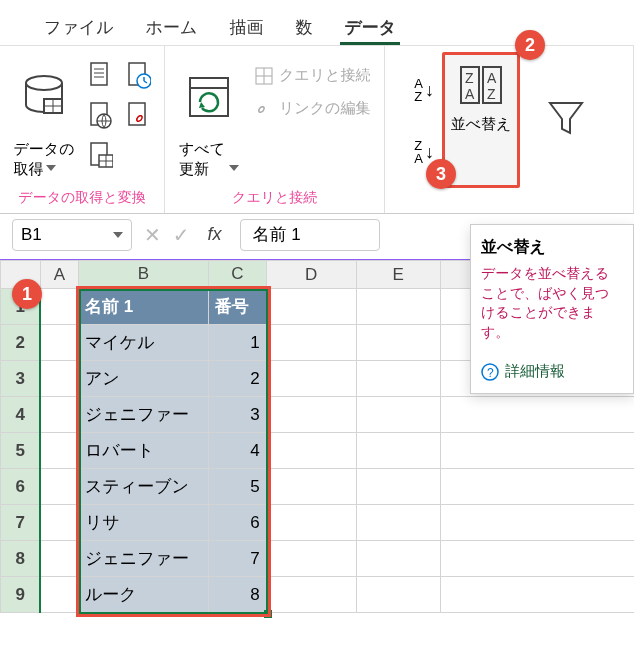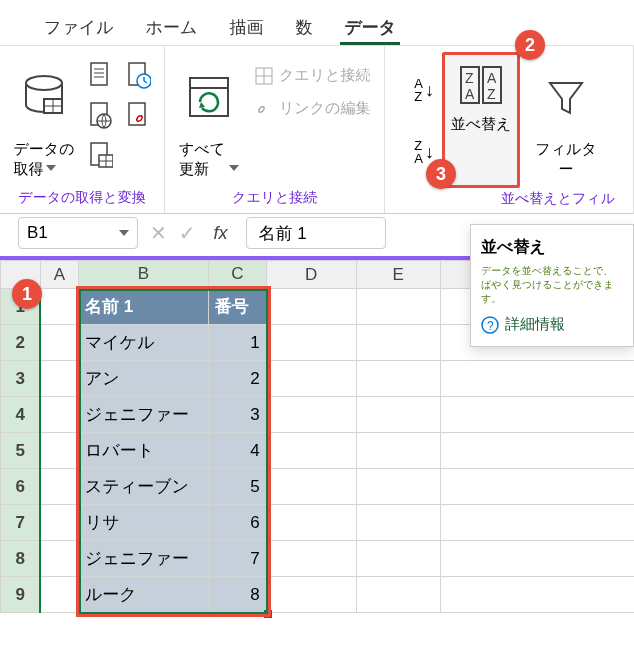--- a/index.html
+++ b/index.html
@@ -8,48 +8,48 @@
 
 .tabs { display: flex; padding: 8px 0 0 28px; gap: 0; border-bottom: 1px solid #e0e0e0; height: 46px; }
 .tab { padding: 8px 16px 10px; font-size: 17px; color: #333; cursor: pointer; position: relative; font-family: Liberation Mono, monospace; }
 .tab.active { font-weight: 600; }
 .tab.active::after { content: ""; position: absolute; left: 12px; right: 12px; bottom: 0; height: 3px; background: #185c37; }
 
 
 .ribbon { display: flex; border-bottom: 1px solid #ccc; height: 168px; background: #fff; }
 .group { display: flex; flex-direction: column; align-items: center; padding: 6px 8px 4px; border-right: 1px solid #e0e0e0; }
 .group-body { display: flex; flex: 1; align-items: flex-start; gap: 4px; }
-.group-label { font-size: 14px; color: #6d28d9; padding: 2px 0; }
+.group-label { font-size: 14px; color: #ec4899; padding: 2px 0; }
 
 .big-btn { display: flex; flex-direction: column; align-items: center; justify-content: flex-end; width: 72px; height: 130px; cursor: pointer; padding: 4px; text-align: center; font-size: 15px; line-height: 1.3; gap: 2px; }
 .big-btn .icon-slot { flex: 1; display: flex; align-items: center; justify-content: center; }
 .big-btn .label { display: flex; flex-direction: column; align-items: flex-start; }
 
 .small-col { display: flex; flex-direction: column; gap: 6px; padding-top: 6px; }
 .small-btn { width: 34px; height: 34px; display: flex; align-items: center; justify-content: center; cursor: pointer; }
 
 .link-col { display: flex; flex-direction: column; gap: 6px; padding-top: 10px; }
 .link-item { display: flex; align-items: center; gap: 6px; font-size: 15px; color: #aaa; padding: 4px 6px; }
 
 .sort-col { display: flex; flex-direction: column; gap: 2px; padding-top: 8px; justify-content: space-around; height: 130px; }
 .sort-small { display: flex; align-items: center; font-size: 15px; padding: 2px 4px; cursor: pointer; gap: 2px; }
 
 .sort-big { display: flex; flex-direction: column; align-items: center; width: 78px; height: 136px; cursor: pointer; padding: 6px 2px 4px; gap: 6px; font-size: 15px; background: #f5f5f5; }
 .red-box { border: 3px solid #e74c3c; border-radius: 2px; }
 
 
-.namebar { display: flex; align-items: center; gap: 12px; padding: 4px 18px 8px; border-bottom: 4px solid #8b5cf6; height: 46px; }
+.namebar { display: flex; align-items: center; gap: 12px; padding: 4px 12px 8px; border-bottom: 1px solid #8b5cf6; height: 46px; }
 .namebox { width: 120px; height: 32px; border: 1px solid #ccc; border-radius: 4px; display: flex; align-items: center; justify-content: space-between; padding: 0 8px; font-size: 17px; }
 .fx { font-style: italic; font-size: 18px; color: #444; padding: 0 6px; }
 .fval { border: 1px solid #ccc; border-radius: 4px; height: 32px; padding: 0 12px; display: flex; align-items: center; font-size: 17px; flex: 0 0 140px; }
 
 
 .tooltip { position: absolute; right: 0; top: 224px; width: 164px; background: #fff; border: 1px solid #ccc; box-shadow: 0 4px 12px rgba(0,0,0,0.15); padding: 12px 10px; z-index: 50; }
 .tooltip h4 { font-size: 16px; font-weight: 600; margin-bottom: 6px; }
-.tooltip p { font-size: 10px; color: #4d7c0f; line-height: 1.4; margin-bottom: 9px; }
+.tooltip p { font-size: 14px; color: #be185d; line-height: 1.4; margin-bottom: 20px; }
 .tooltip a { font-size: 15px; color: #185c37; text-decoration: none; display: flex; align-items: center; gap: 6px; }
 
 
 .grid-wrap { position: relative; }
 .grid { border-collapse: collapse; font-size: 17px; }
 .grid th, .grid td { border: 1px solid #d4d4d4; }
 .colhdr th { background: #f0f0f0; font-weight: 400; text-align: center; height: 28px; color: #444; }
 .colhdr th.sel { background: #d6e9d8; border-bottom: 2px solid #107c41; }
 .rowhdr { background: #f0f0f0; text-align: center; width: 40px; color: #444; }
 .rowhdr.sel { background: #d6e9d8; border-right: 2px solid #107c41; }
@@ -206,26 +206,22 @@
             <text x="30" y="38" font-size="14" fill="#444">Z</text>
           </svg>
         <span>並べ替え</span>
       </div>
       <div class="big-btn" style="width:84px">
         <div class="icon-slot">
           <svg width="44" height="44" viewBox="0 0 44 44">
               <path d="M6 8 L38 8 L26 24 L26 38 L18 34 L18 24 Z" fill="none" stroke="#444" stroke-width="2"></path>
             </svg>
         </div>
-        <div class="label">
-            <span>フィルター</span>
-          </div>
-      </div>
-    </div>
-    <div class="group-label" style="align-self:flex-end;padding-right:10px">並べ替えとフィル</div>
+      </div>
+    </div>
   </div>
 </div>
 
 <div class="namebar">
   <div class="namebox">
       <span>B1</span>
       <span class="chev"></span>
     </div>
   <span style="color:#bbb;font-size:20px">✕</span>
   <span style="color:#bbb;font-size:20px">✓</span>

